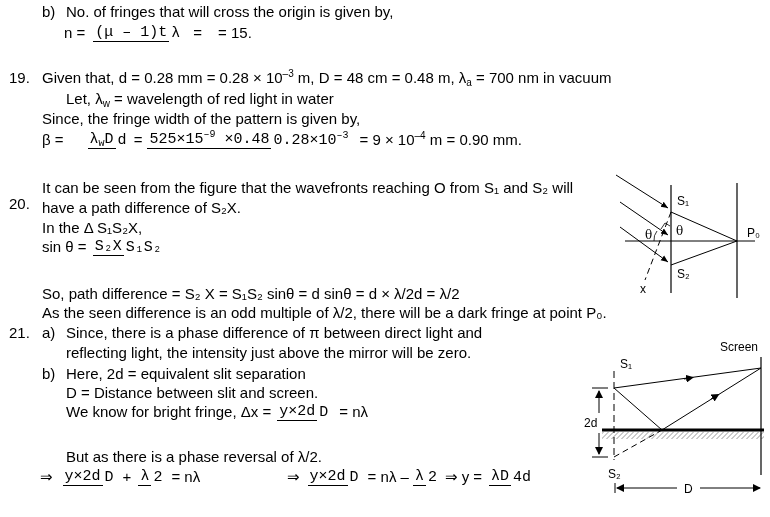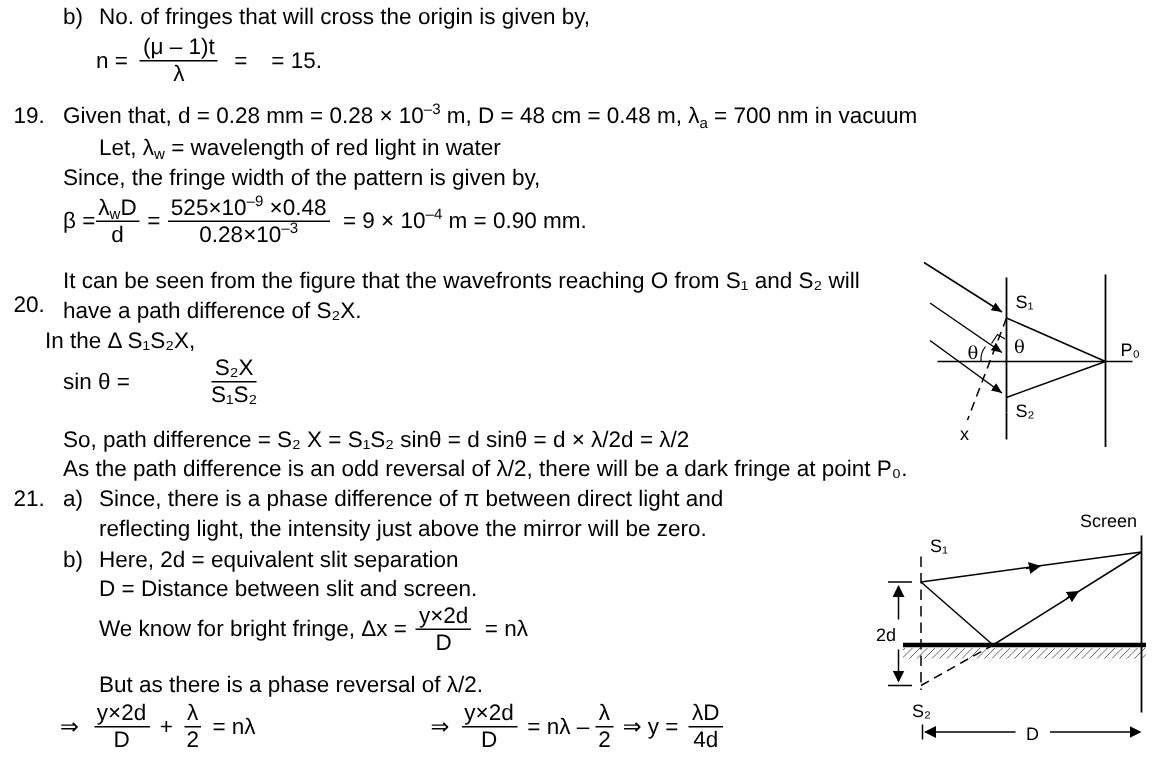--- a/index.html
+++ b/index.html
@@ -1,19 +1,19 @@
 <!DOCTYPE html>
 <html><head>
 <meta charset="utf-8">
 <style>
   html, body { margin:0; padding:0; background:#ffffff; }
   body { width:770px; height:517px; position:relative; overflow:hidden;
          font-family:"Liberation Sans", sans-serif; font-size:15px; color:#000; }
   .abs { position:absolute; white-space:nowrap; line-height:18px; }
-  .frac { display:inline-flex; flex-direction:column; align-items:center; vertical-align:middle; margin:0 3px; }
+  .frac { display:inline-flex; flex-direction:row; align-items:center; vertical-align:middle; margin:0 3px;font-family:Liberation Mono, monospace; }
   .frac .num { border-bottom:1px solid #000; padding:0 2px; line-height:16px; }
   .frac .den { padding:0 2px; line-height:17px; }
   sub { font-size:10px; vertical-align:-3px; line-height:0; }
   sup { font-size:10px; vertical-align:6px; line-height:0; }
   svg { position:absolute; }
 </style>
 </head>
 <body>
 
 <div class="abs" style="left:42px;top:3px;">b)</div>
@@ -29,45 +29,45 @@
   <span style="margin-left:8px;">= 15.</span>
 </div>
 
 <div class="abs" style="left:9px;top:69px;">19.</div>
 <div class="abs" style="left:42px;top:69px;"><span>Given that, d = 0.28 mm = 0.28 × 10</span><sup>–3</sup><span> m, D = 48 cm = 0.48 m, λ</span><sub>a</sub><span> = 700 nm in vacuum</span></div>
 <div class="abs" style="left:42px;top:90px;margin-left:24px;"><span>Let, λ</span><sub>w</sub><span> = wavelength of red light in water</span></div>
 <div class="abs" style="left:42px;top:110px;">Since, the fringe width of the pattern is given by,</div>
 
 <div class="abs" style="left:42px;top:131px;display:flex;align-items:center;">
   <span>β =</span>
-  <span class="frac" style="margin-left:0;">
+  <span class="frac" style="margin-left:24px;">
     <span class="num"><span>λ</span><sub>w</sub><span>D</span></span>
     <span class="den">d</span>
   </span>
   <span style="margin:0 2px;">=</span>
   <span class="frac">
-    <span class="num"><span>525×10</span><sup>–9</sup><span> ×0.48</span></span>
+    <span class="num"><span>525×15</span><sup>–9</sup><span> ×0.48</span></span>
     <span class="den"><span>0.28×10</span><sup>–3</sup></span>
   </span>
   <span style="margin-left:6px;"><span>= 9 × 10</span><sup>–4</sup><span> m = 0.90 mm.</span></span>
 </div>
 
 <div class="abs" style="left:9px;top:195px;">20.</div>
 <div class="abs" style="left:42px;top:179px;">It can be seen from the figure that the wavefronts reaching O from S₁ and S₂ will</div>
 <div class="abs" style="left:42px;top:199px;text-align:right;">have a path difference of S₂X.</div>
-<div class="abs" style="left:30px;top:219px;text-align:center;">In the Δ S₁S₂X,</div>
-<div class="abs" style="left:42px;top:238px;display:flex;align-items:center;gap:46px;">
+<div class="abs" style="left:42px;top:219px;text-align:center;">In the Δ S₁S₂X,</div>
+<div class="abs" style="left:42px;top:238px;display:flex;align-items:center;">
   <span>sin  θ =</span>
   <span class="frac" style="margin-left:6px;">
     <span class="num">S₂X</span>
     <span class="den">S₁S₂</span>
   </span>
 </div>
 <div class="abs" style="left:42px;top:285px;text-align:center;">So, path difference = S₂ X = S₁S₂ sinθ = d sinθ = d × λ/2d = λ/2</div>
-<div class="abs" style="left:42px;top:304px;">As the path difference is an odd reversal of λ/2, there will be a dark fringe at point P₀.</div>
+<div class="abs" style="left:42px;top:304px;">As the seen difference is an odd multiple of λ/2, there will be a dark fringe at point P₀.</div>
 
 <svg style="left:590px;top:165px;" width="180" height="135" viewBox="0 0 180 135">
   <defs>
     <marker id="ah" markerWidth="8" markerHeight="8" refX="7" refY="4" orient="auto">
       <path d="M0,1 L7,4 L0,7 Z" fill="#000"></path>
     </marker>
   </defs>
 
   <line x1="81" y1="20" x2="81" y2="48" stroke="#000" stroke-width="1.2"></line>
   <line x1="81" y1="48" x2="81" y2="110" stroke="#000" stroke-width="1.2"></line>

